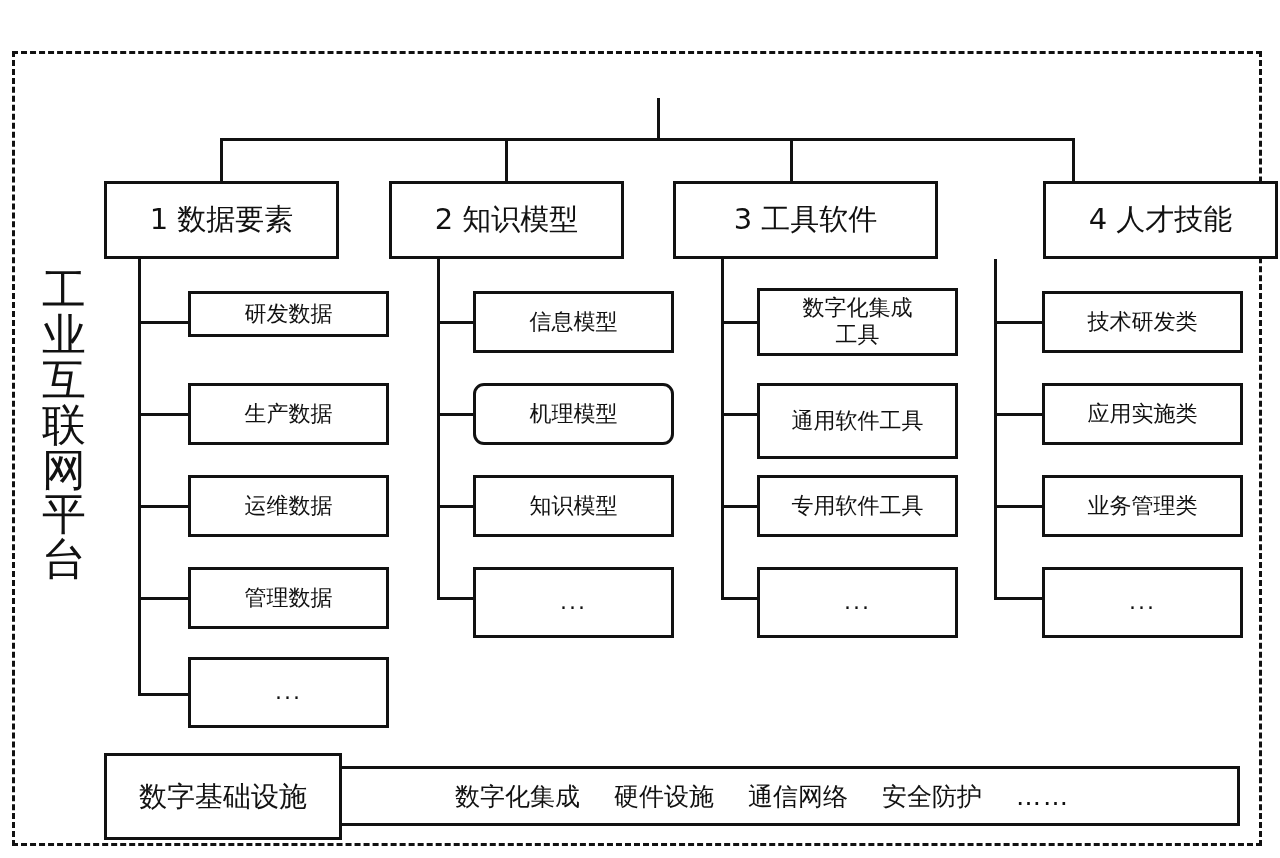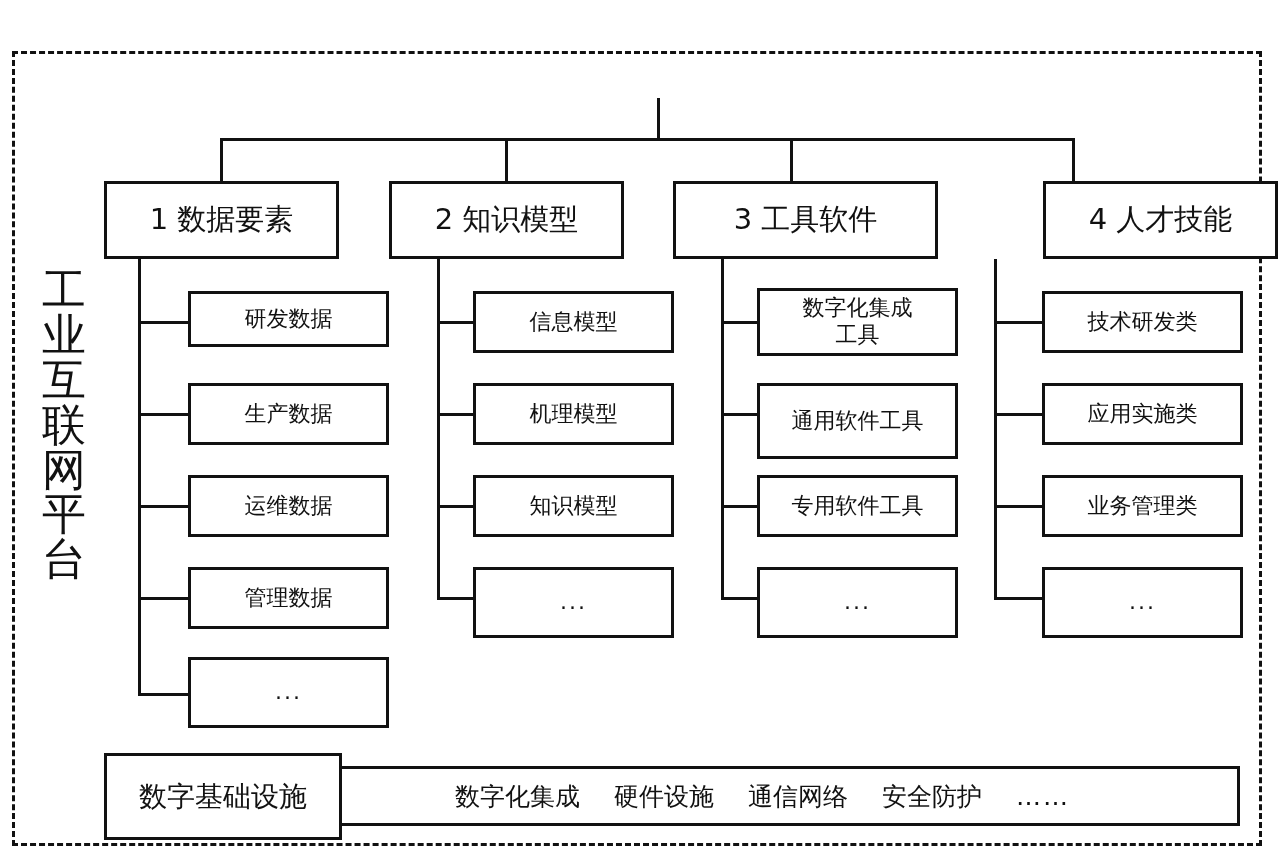--- a/index.html
+++ b/index.html
@@ -165,33 +165,33 @@
   <div class="node lvl2" style="left:1013px; top:181px; width:235px; height:78px;margin-left:30px;">4 人才技能</div>
 
   <div class="line vline" style="left:138px; top:259px; width:3px; height:437px;"></div>
 
   <div class="line hline" style="left:138px; top:321px; width:52px; height:3px;"></div>
   <div class="line hline" style="left:138px; top:413px; width:52px; height:3px;"></div>
   <div class="line hline" style="left:138px; top:505px; width:52px; height:3px;"></div>
   <div class="line hline" style="left:138px; top:597px; width:52px; height:3px;"></div>
   <div class="line hline" style="left:138px; top:693px; width:52px; height:3px;"></div>
 
-  <div class="node leaf" style="left:188px; top:291px; width:201px; height:56px;">研发数据</div>
+  <div class="node leaf" style="left:188px; top:291px; width:201px; height:46px;">研发数据</div>
   <div class="node leaf" style="left:188px; top:383px; width:201px; height:62px;">生产数据</div>
   <div class="node leaf" style="left:188px; top:475px; width:201px; height:62px;">运维数据</div>
   <div class="node leaf" style="left:188px; top:567px; width:201px; height:62px;">管理数据</div>
   <div class="node leaf dots" style="left:188px; top:657px; width:201px; height:71px;">...</div>
 
   <div class="line vline" style="left:437px; top:259px; width:3px; height:341px;"></div>
   <div class="line hline" style="left:437px; top:321px; width:38px; height:3px;"></div>
   <div class="line hline" style="left:437px; top:413px; width:38px; height:3px;"></div>
   <div class="line hline" style="left:437px; top:505px; width:38px; height:3px;"></div>
   <div class="line hline" style="left:437px; top:597px; width:38px; height:3px;"></div>
   <div class="node leaf" style="left:473px; top:291px; width:201px; height:62px;">信息模型</div>
-  <div class="node leaf" style="left:473px; top:383px; width:201px; height:62px;">机理模型</div>
+  <div class="node leaf" style="left:473px; top:383px; width:201px; height:62px;border-radius:11px;">机理模型</div>
   <div class="node leaf" style="left:473px; top:475px; width:201px; height:62px;">知识模型</div>
   <div class="node leaf dots" style="left:473px; top:567px; width:201px; height:71px;">...</div>
 
   <div class="line vline" style="left:721px; top:259px; width:3px; height:341px;"></div>
   <div class="line hline" style="left:721px; top:321px; width:38px; height:3px;"></div>
   <div class="line hline" style="left:721px; top:413px; width:38px; height:3px;"></div>
   <div class="line hline" style="left:721px; top:505px; width:38px; height:3px;"></div>
   <div class="line hline" style="left:721px; top:597px; width:38px; height:3px;"></div>
   <div class="node leaf" style="left:757px; top:288px; width:201px; height:68px; white-space:pre-line;">数字化集成
 工具</div>

